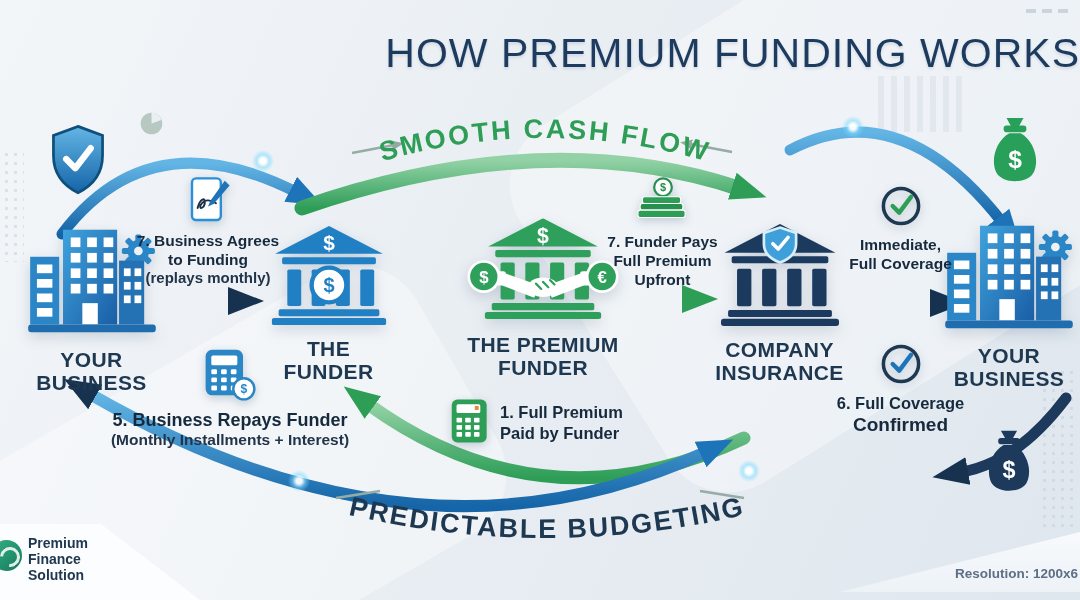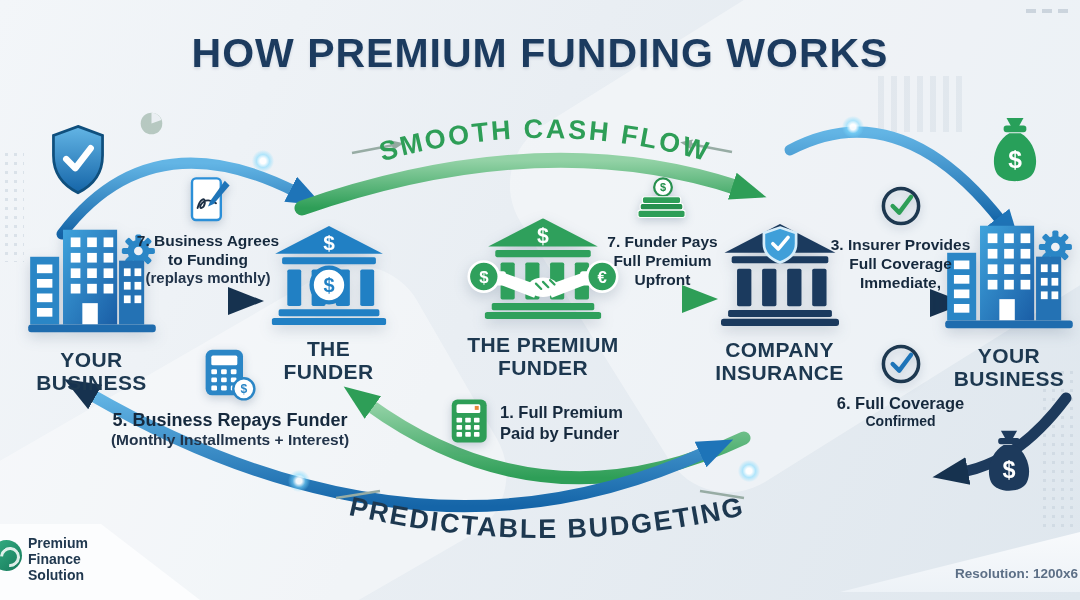--- a/index.html
+++ b/index.html
@@ -6,21 +6,21 @@
   #stage{position:relative;width:1080px;height:600px;overflow:hidden;
     font-family:"Liberation Sans",sans-serif;
     background:linear-gradient(115deg,#f3f6f9 0%,#e9eef3 45%,#dfe7ee 100%)}
   .swoosh{position:absolute;background:rgba(255,255,255,.38);border-radius:70px;z-index:1}
   .deco{position:absolute;z-index:1}
   .dots{background-image:radial-gradient(#c2ced9 1.5px,transparent 1.6px);background-size:9px 9px;opacity:.5}
   .bars{background:repeating-linear-gradient(90deg,#c3cfda 0 6px,transparent 6px 13px);opacity:.3}
   .dashes{background:repeating-linear-gradient(90deg,#c3cdd7 0 10px,transparent 10px 16px);height:4px;opacity:.8}
   #arrows{position:absolute;inset:0;z-index:2}
   svg text{font-family:"Liberation Sans",sans-serif}
-  #title{position:absolute;left:0;right:0;top:30px;text-align:center;font-size:41px;font-weight:700;
+  #title{position:absolute;left:0;right:0;top:30px;text-align:right;font-size:41px;font-weight:400;
     color:#1c3b5f;letter-spacing:1px;z-index:3;text-shadow:0 2px 3px rgba(20,45,80,.12)}
   .entity{position:absolute;text-align:center;z-index:3}
   .entity > svg{filter:drop-shadow(0 5px 7px rgba(25,55,90,.18))}
   .elabel{margin-top:8px}
   .elabel div{font-weight:800;font-size:21px;color:#1d3850;line-height:1.1;letter-spacing:.4px}
   .step{position:absolute;z-index:4;text-align:center}
   .step svg{filter:drop-shadow(0 3px 5px rgba(25,55,90,.22));margin-bottom:3px}
   .sline{font-weight:700;font-size:15.5px;color:#16293d;line-height:1.24}
   .snote{font-weight:700;font-size:15px;color:#22344a;line-height:1.2}
   .step-row{display:flex;align-items:center;gap:10px;text-align:left}
@@ -332,23 +332,22 @@
     <div class="sline">7. Funder Pays</div>
     <div class="sline">Full Premium</div>
     <div class="sline">Upfront</div>
   </div>
 
   <div class="step" style="left:818px;top:184px;width:165px">
     <svg viewBox="0 0 50 50" width="44" height="44">
       <circle cx="25" cy="25" r="20" fill="none" stroke="#1d3850" stroke-width="4"></circle>
       <path d="M15.5 25 L23 32.5 L36.5 14.5" stroke="#2e9e57" stroke-width="5" fill="none" stroke-linecap="round" stroke-linejoin="round"></path>
     </svg>
-    <div class="sline">3. Insurer Provides</div>
+    <div class="sline">Immediate,</div>
     <div class="sline">Full Coverage</div>
-    <div class="sline">Immediate,</div>
   </div>
 
   <div class="step step-row" style="left:450px;top:398px;width:220px">
     <svg viewBox="0 0 50 58" width="40" height="46">
       <rect x="2" y="2" width="44" height="54" rx="7" fill="#2e9e57"></rect>
       <rect x="8" y="8" width="30" height="11" rx="2" fill="#fff"></rect>
       <rect x="31" y="10" width="5" height="5" fill="#e8883a"></rect>
       <g fill="#fff">
         <rect x="8" y="25" width="7" height="6" rx="1"></rect>
           <rect x="19" y="25" width="7" height="6" rx="1"></rect>
@@ -388,21 +387,21 @@
     <div class="sline" style="font-size:18px">5. Business Repays Funder</div>
     <div class="snote" style="font-size:15.5px">(Monthly Installments + Interest)</div>
   </div>
 
   <div class="step" style="left:818px;top:342px;width:165px">
     <svg viewBox="0 0 50 50" width="44" height="44">
       <circle cx="25" cy="25" r="20" fill="none" stroke="#1d3850" stroke-width="4"></circle>
       <path d="M15.5 25 L23 32.5 L36.5 14.5" stroke="#1e74b8" stroke-width="5" fill="none" stroke-linecap="round" stroke-linejoin="round"></path>
     </svg>
     <div class="sline" style="font-size:16.5px">6. Full Coverage</div>
-    <div class="sline" style="font-size:14px">Confirmed</div>
+    <div class="sline" style="font-size:19px">Confirmed</div>
   </div>
 
   <div id="footer-left">
     <div id="logo-mark">
         <span></span>
       </div>
     <div id="logo-text">
       <div>Premium</div>
       <div>Finance</div>
       <div>Solution</div>

